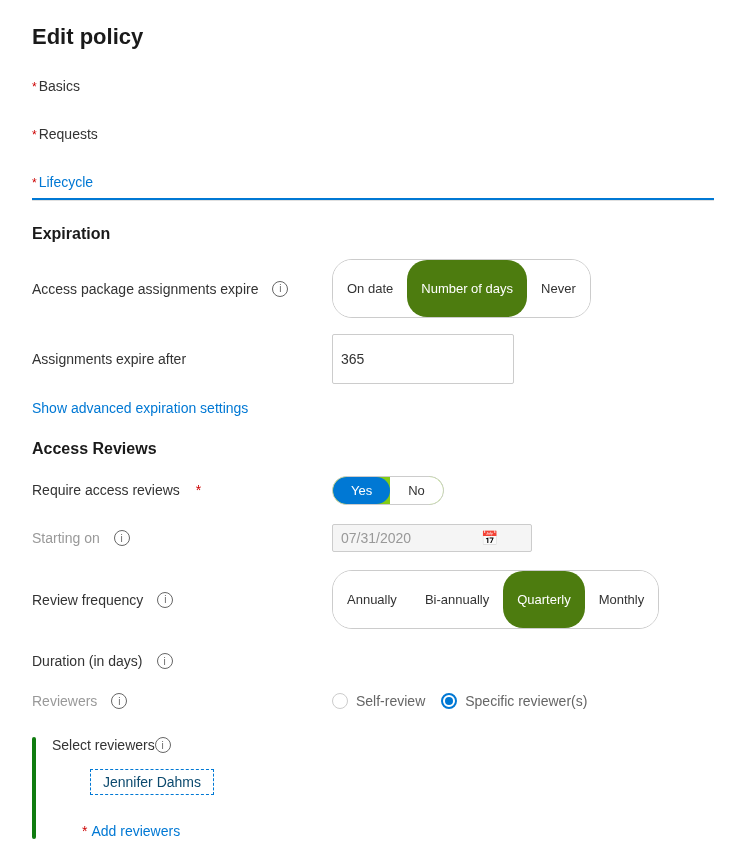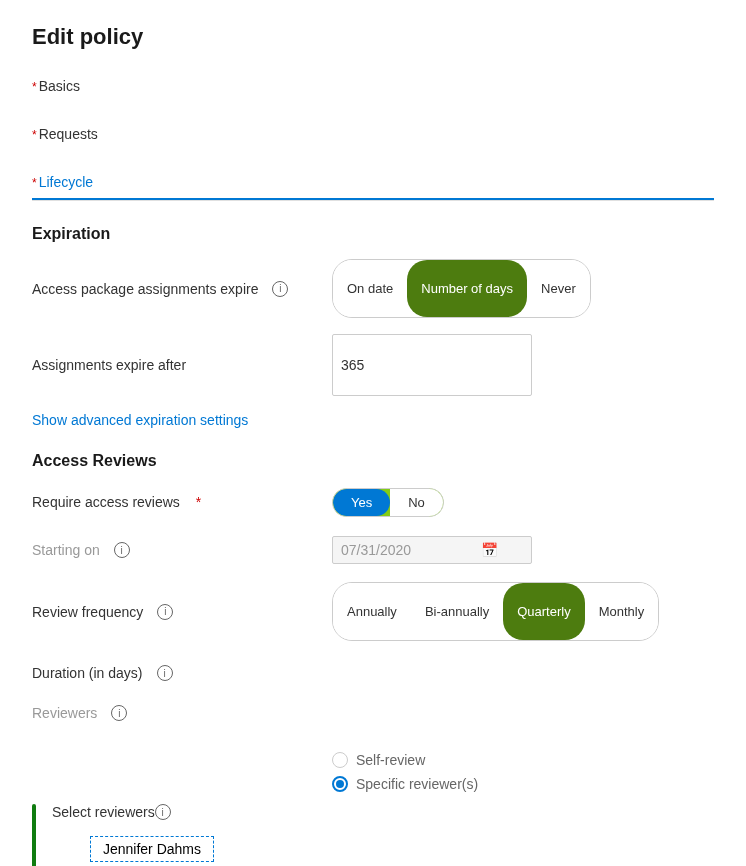--- a/index.html
+++ b/index.html
@@ -98,24 +98,24 @@
       background: #fff;
       border: none;
       white-space: nowrap;
     }
     .seg-option.active {
       background: #4d7c0f;
       color: #fff;
       border-radius: 20px;
     }
     .text-input {
-      width: 200px;
+      width: 182px;
       border: 1px solid #ccc;
       border-radius: 2px;
-      padding: 22px 8px;
+      padding: 16px 8px;
       font-size: 14px;
       color: #333;
     }
     .link {
       color: #0078d4;
       text-decoration: none;
       font-size: 14px;
       cursor: pointer;
     }
     .yes-no-control {
@@ -163,23 +163,22 @@
     .max-label {
       font-size: 12px;
       font-weight: 600;
       color: #333;
       text-align: right;
       width: 200px;
       margin-top: 2px;
     }
     .radio-group {
       display: flex;
-      flex-direction: column;
-      gap: 8px;
-      margin-top: 47px;
+      flex-direction: row;
+      gap: 16px;
     }
     .radio-item {
       display: flex;
       align-items: center;
       gap: 8px;
       cursor: pointer;
     }
     .radio-circle {
       width: 16px;
       height: 16px;
@@ -223,27 +222,27 @@
     }
     .reviewer-label {
       display: flex;
       align-items: flex-end;
       gap: 0;
       font-size: 14px;
       font-weight: 500;
       margin-bottom: 16px;
     }
     .reviewer-name {
-      color: #000000;
+      color: #0c4a6e;
       font-size: 14px;
       border: 1px dashed #0078d4;
       padding: 4px 12px;
       cursor: pointer;
       display: inline-block;
-      margin-bottom: 4px;
+      margin-bottom: 20px;
     }
     .add-reviewers {
       display: flex;
       align-items: center;
       gap: 4px;
       color: #0078d4;
       cursor: pointer;
     }
     .add-reviewers .req-star {
       color: #c00;

